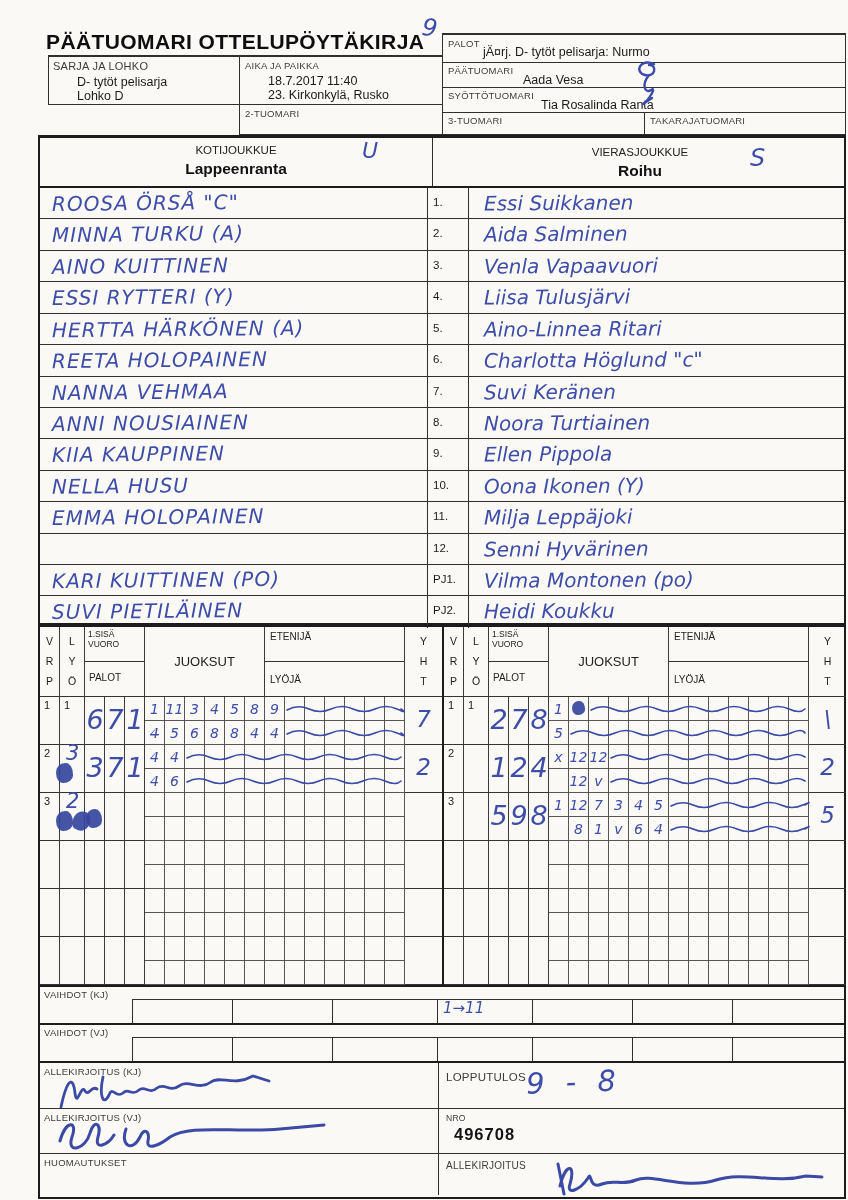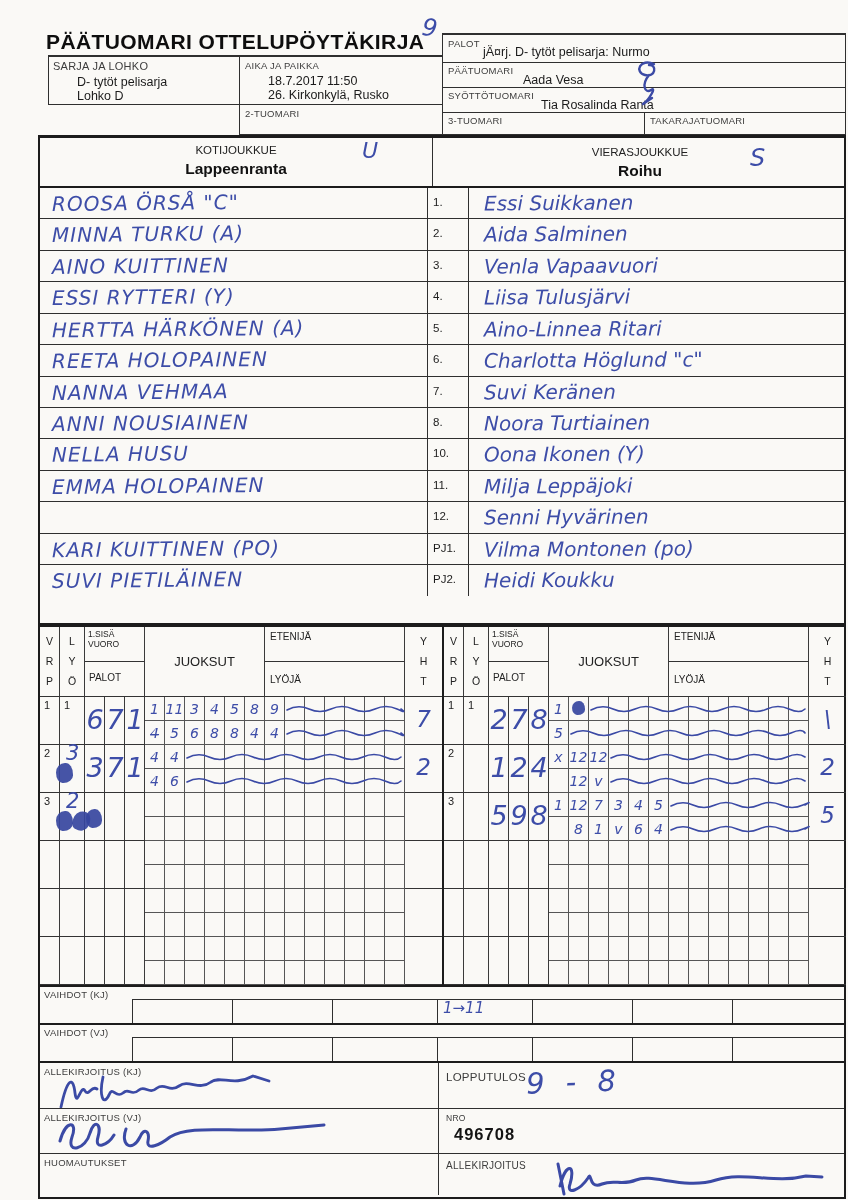--- a/index.html
+++ b/index.html
@@ -31,22 +31,22 @@
   <div class="abs title" style="left:46px;top:30px;">PÄÄTUOMARI OTTELUPÖYTÄKIRJA</div>
   <div class="abs hw" style="left:422px;top:14px;font-size:24px;transform:rotate(8deg);">9</div>
 
   <div class="box" style="left:48px;top:55px;width:192px;height:50px;border-top-width:2px;">
     <div class="lbl" style="position:absolute;left:4px;top:3px;font-size:11px;">SARJA JA LOHKO</div>
     <div class="val" style="position:absolute;left:28px;top:18px;">D- tytöt pelisarja</div>
     <div class="val" style="position:absolute;left:28px;top:32px;">Lohko D</div>
   </div>
   <div class="box" style="left:239px;top:55px;width:204px;height:50px;border-top-width:2px;">
     <div class="lbl" style="position:absolute;left:5px;top:3px;">AIKA JA PAIKKA</div>
-    <div class="val" style="position:absolute;left:28px;top:17px;">18.7.2017 11:50</div>
-    <div class="val" style="position:absolute;left:28px;top:31px;">26. Kirkonkylä, Rusko</div>
+    <div class="val" style="position:absolute;left:28px;top:17px;">18.7.2017 11:40</div>
+    <div class="val" style="position:absolute;left:28px;top:31px;">23. Kirkonkylä, Rusko</div>
   </div>
   <div class="box" style="left:239px;top:104px;width:204px;height:31px;">
     <div class="lbl" style="position:absolute;left:5px;top:3px;">2-TUOMARI</div>
   </div>
 
   <div class="box" style="left:442px;top:33px;width:404px;height:30px;border-top-width:2px;">
     <span class="lbl" style="position:absolute;left:5px;top:3px;">PALOT</span>
     <span class="val" style="position:absolute;left:40px;top:10px;">jÄ¤rj. D- tytöt pelisarja: Nurmo</span>
   </div>
   <div class="box" style="left:442px;top:62px;width:404px;height:26px;">
@@ -108,20 +108,25 @@
         </div>
         <div class="rrow" style="height: 31.4286px;">
           <div class="rname hw" style="letter-spacing: 1px; font-size: 20px; transform: rotate(-0.6deg);">NANNA VEHMAA</div>
           <div class="rnum" style="line-height: 29.4286px; border-left: 1px solid rgb(47, 47, 47); border-right: 1px solid rgb(47, 47, 47);">7.</div>
           <div class="rname hw" style="left: 444px; font-size: 20px; transform: rotate(-0.4deg);">Suvi Keränen</div>
         </div>
         <div class="rrow" style="height: 31.4286px;">
           <div class="rname hw" style="letter-spacing: 1px; font-size: 20px; transform: rotate(-0.6deg);">ANNI NOUSIAINEN</div>
           <div class="rnum" style="line-height: 29.4286px; border-left: 1px solid rgb(47, 47, 47); border-right: 1px solid rgb(47, 47, 47);">8.</div>
           <div class="rname hw" style="left: 444px; font-size: 20px; transform: rotate(-0.4deg);">Noora Turtiainen</div>
+        </div>
+        <div class="rrow" style="height: 31.4286px;">
+          <div class="rname hw" style="letter-spacing: 1px; font-size: 20px; transform: rotate(-0.6deg);">KIIA KAUPPINEN</div>
+          <div class="rnum" style="line-height: 29.4286px; border-left: 1px solid rgb(47, 47, 47); border-right: 1px solid rgb(47, 47, 47);">9.</div>
+          <div class="rname hw" style="left: 444px; font-size: 20px; transform: rotate(-0.4deg);">Ellen Pippola</div>
         </div>
         <div class="rrow" style="height: 31.4286px;">
           <div class="rname hw" style="letter-spacing: 1px; font-size: 20px; transform: rotate(-0.6deg);">NELLA HUSU</div>
           <div class="rnum" style="line-height: 29.4286px; border-left: 1px solid rgb(47, 47, 47); border-right: 1px solid rgb(47, 47, 47);">10.</div>
           <div class="rname hw" style="left: 444px; font-size: 20px; transform: rotate(-0.4deg);">Oona Ikonen (Y)</div>
         </div>
         <div class="rrow" style="height: 31.4286px;">
           <div class="rname hw" style="letter-spacing: 1px; font-size: 20px; transform: rotate(-0.6deg);">EMMA HOLOPAINEN</div>
           <div class="rnum" style="line-height: 29.4286px; border-left: 1px solid rgb(47, 47, 47); border-right: 1px solid rgb(47, 47, 47);">11.</div>
           <div class="rname hw" style="left: 444px; font-size: 20px; transform: rotate(-0.4deg);">Milja Leppäjoki</div>

